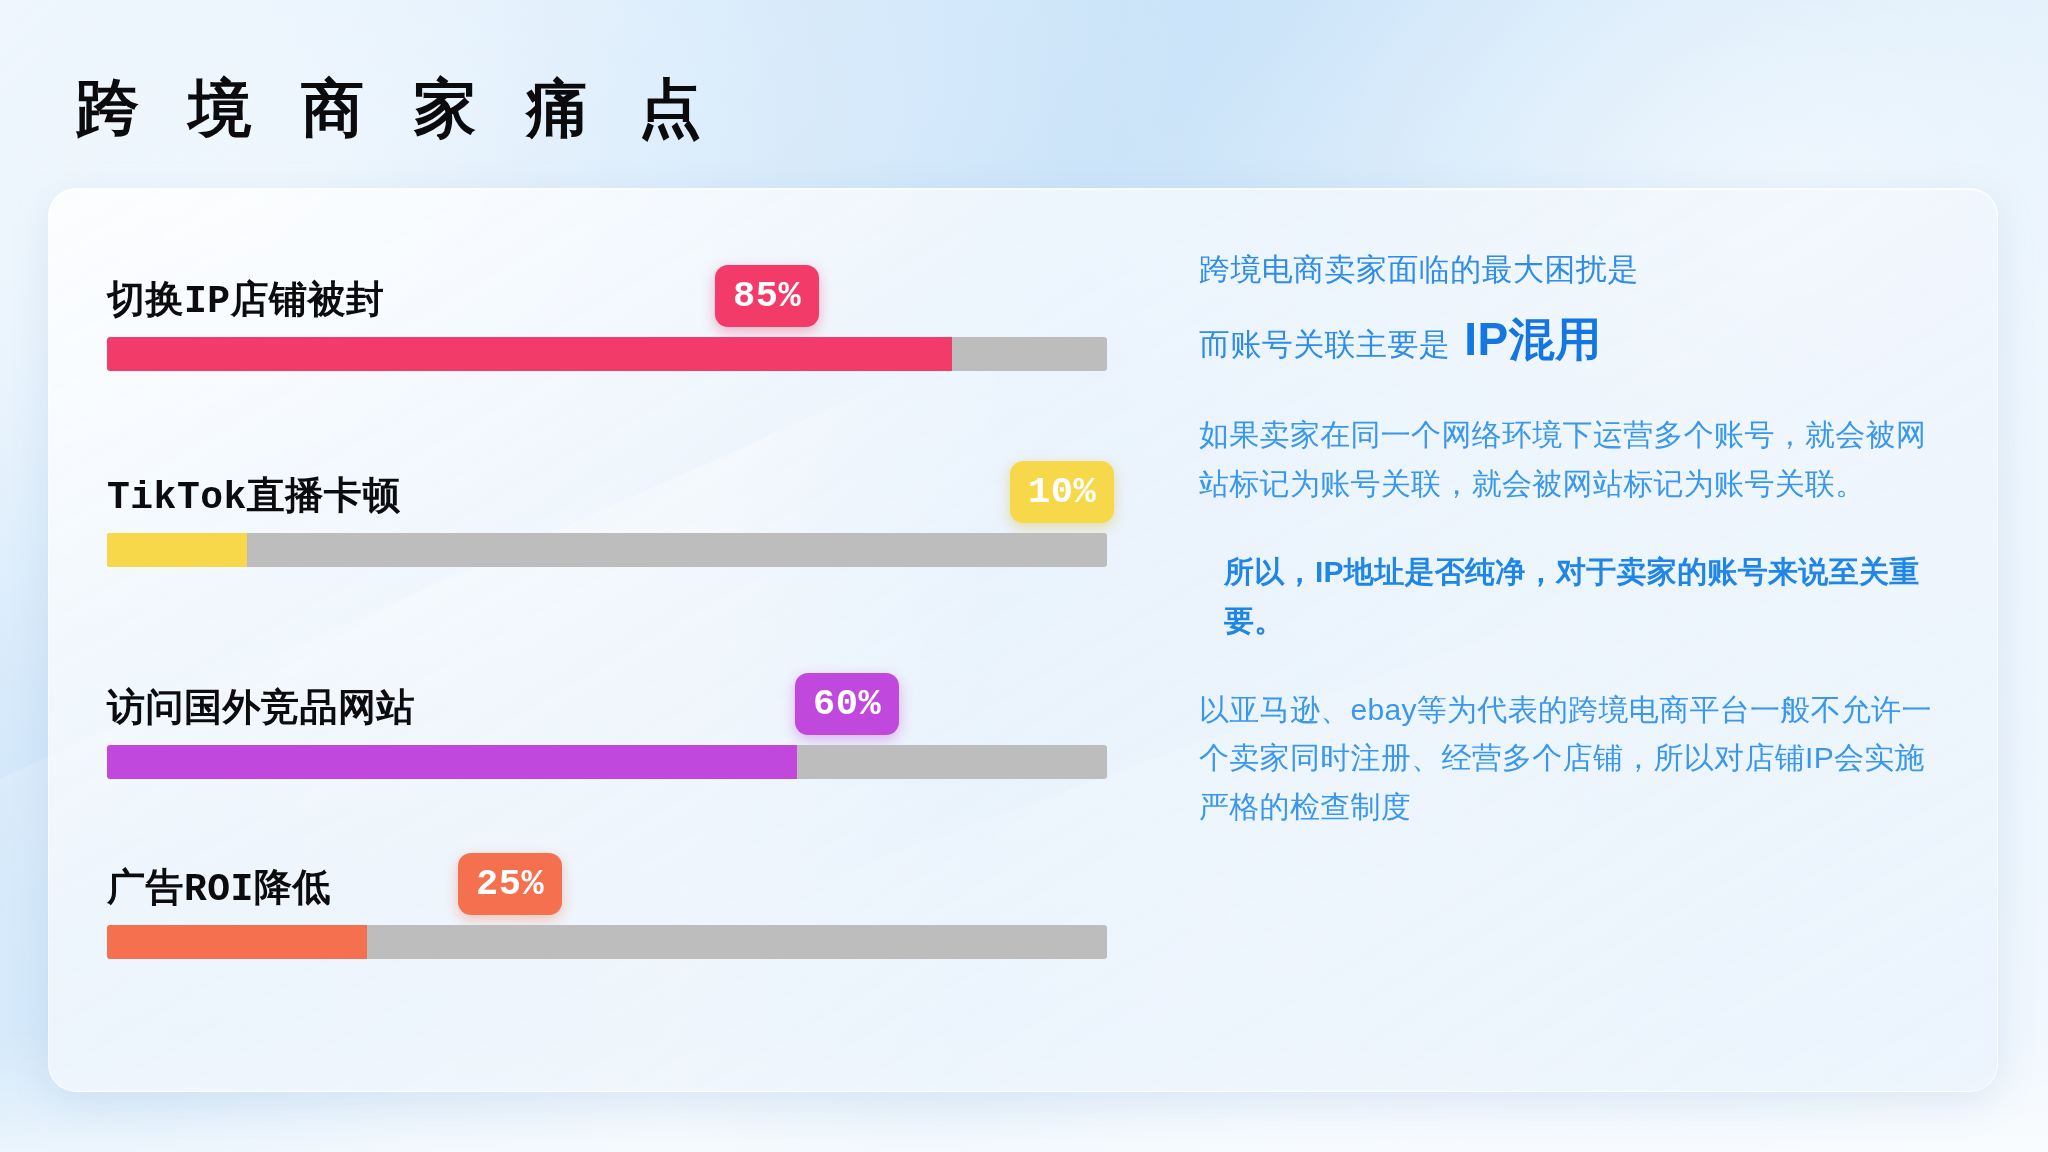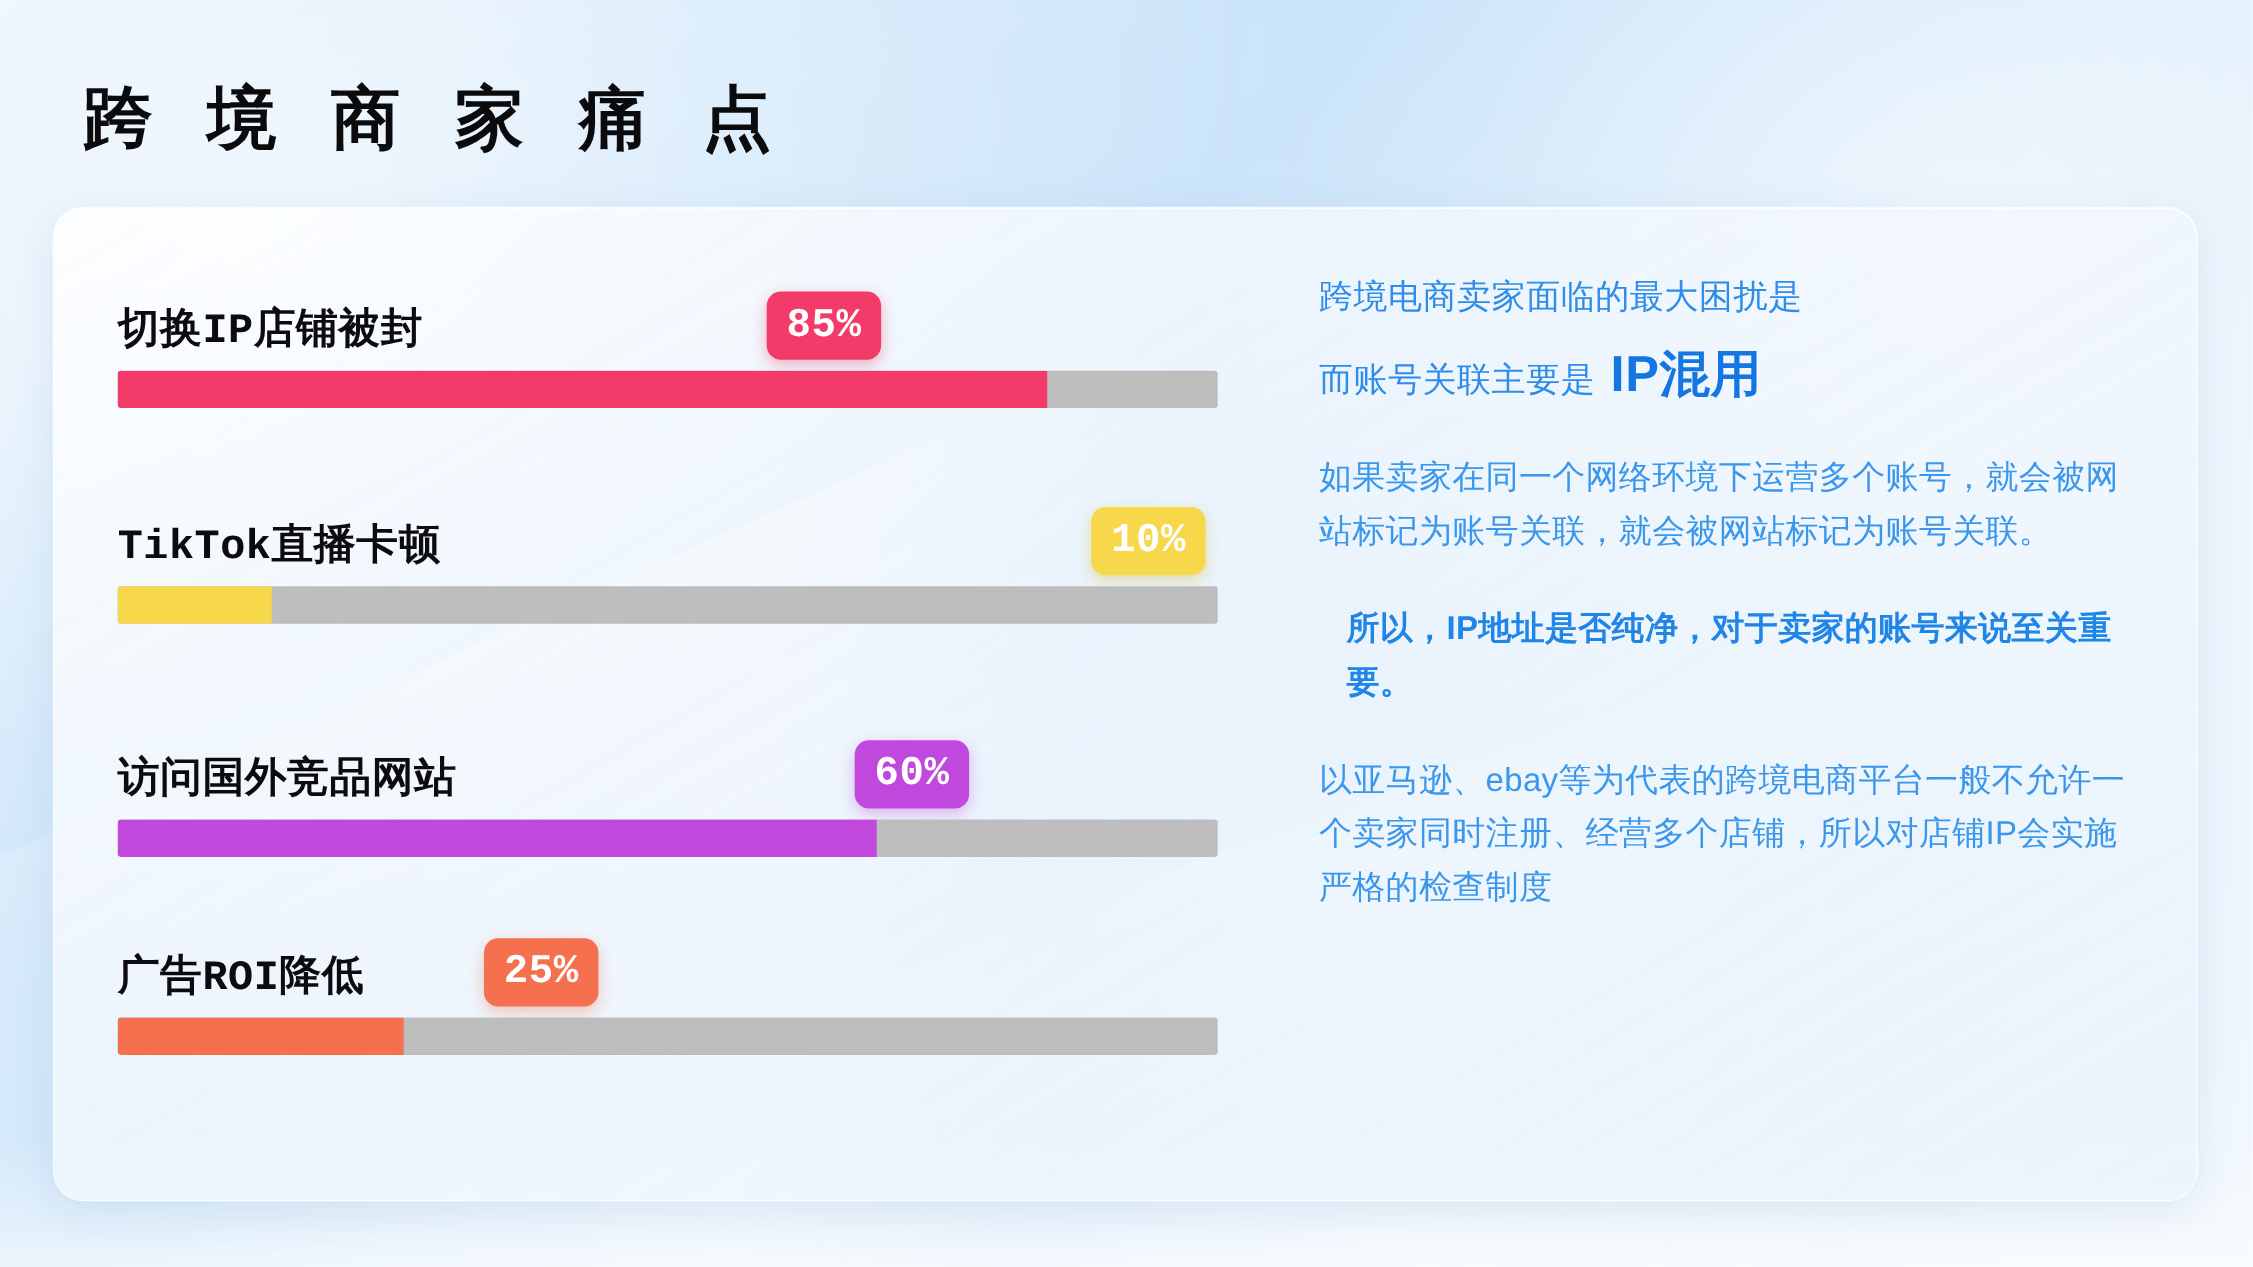--- a/index.html
+++ b/index.html
@@ -140,20 +140,21 @@
     box-sizing: border-box;
     border-radius: 13px;
     display: flex;
     align-items: center;
     justify-content: center;
     color: #ffffff;
     font-size: 37px;
     font-weight: 800;
     letter-spacing: 0.5px;
     line-height: 1;
+    margin-left: 18px;
   }
   .bar-track {
     position: relative;
     margin-top: 14px;
     width: 1000px;
     height: 34px;
     border-radius: 3px;
     background: #bdbdbd;
     overflow: hidden;
   }

